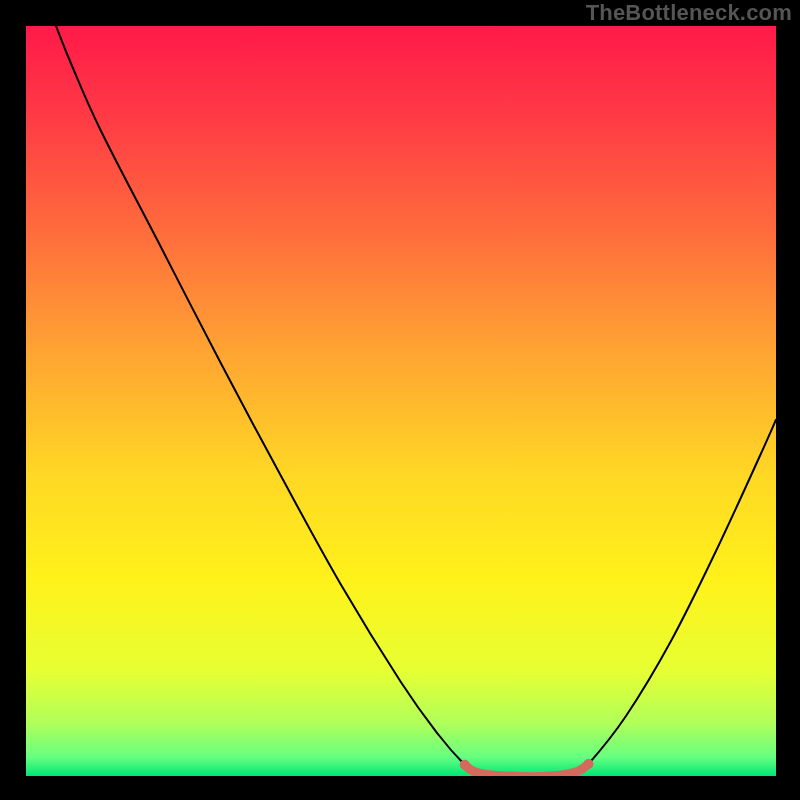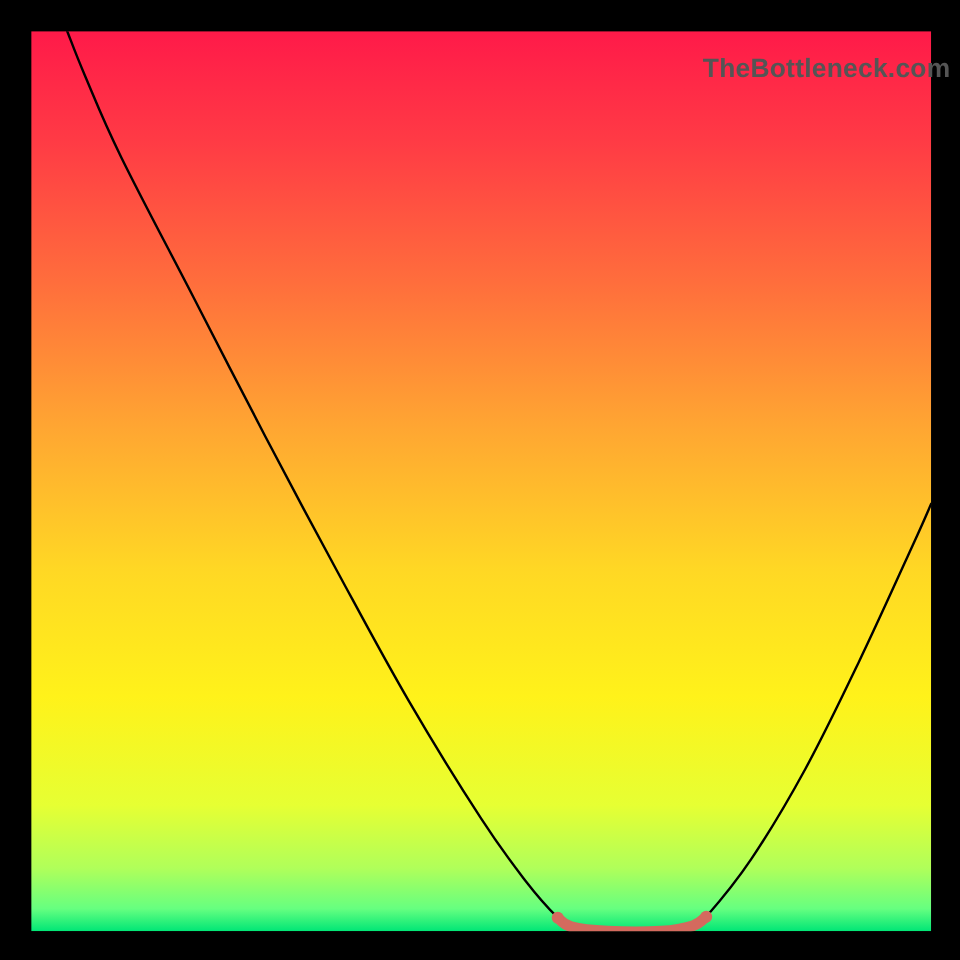--- a/index.html
+++ b/index.html
@@ -19,21 +19,20 @@
   }
   .attribution {
     position: absolute;
     top: 0;
     right: 8px;
     color: #555;
     font-size: 22px;
     font-weight: bold;
     letter-spacing: 0.2px;
     z-index: 10;
-    margin-top: 44px;
   }
   svg.plot {
     position: absolute;
     left: 26px;
     top: 26px;
     width: 750px;
     height: 750px;
     display: block;
   }
 </style>

